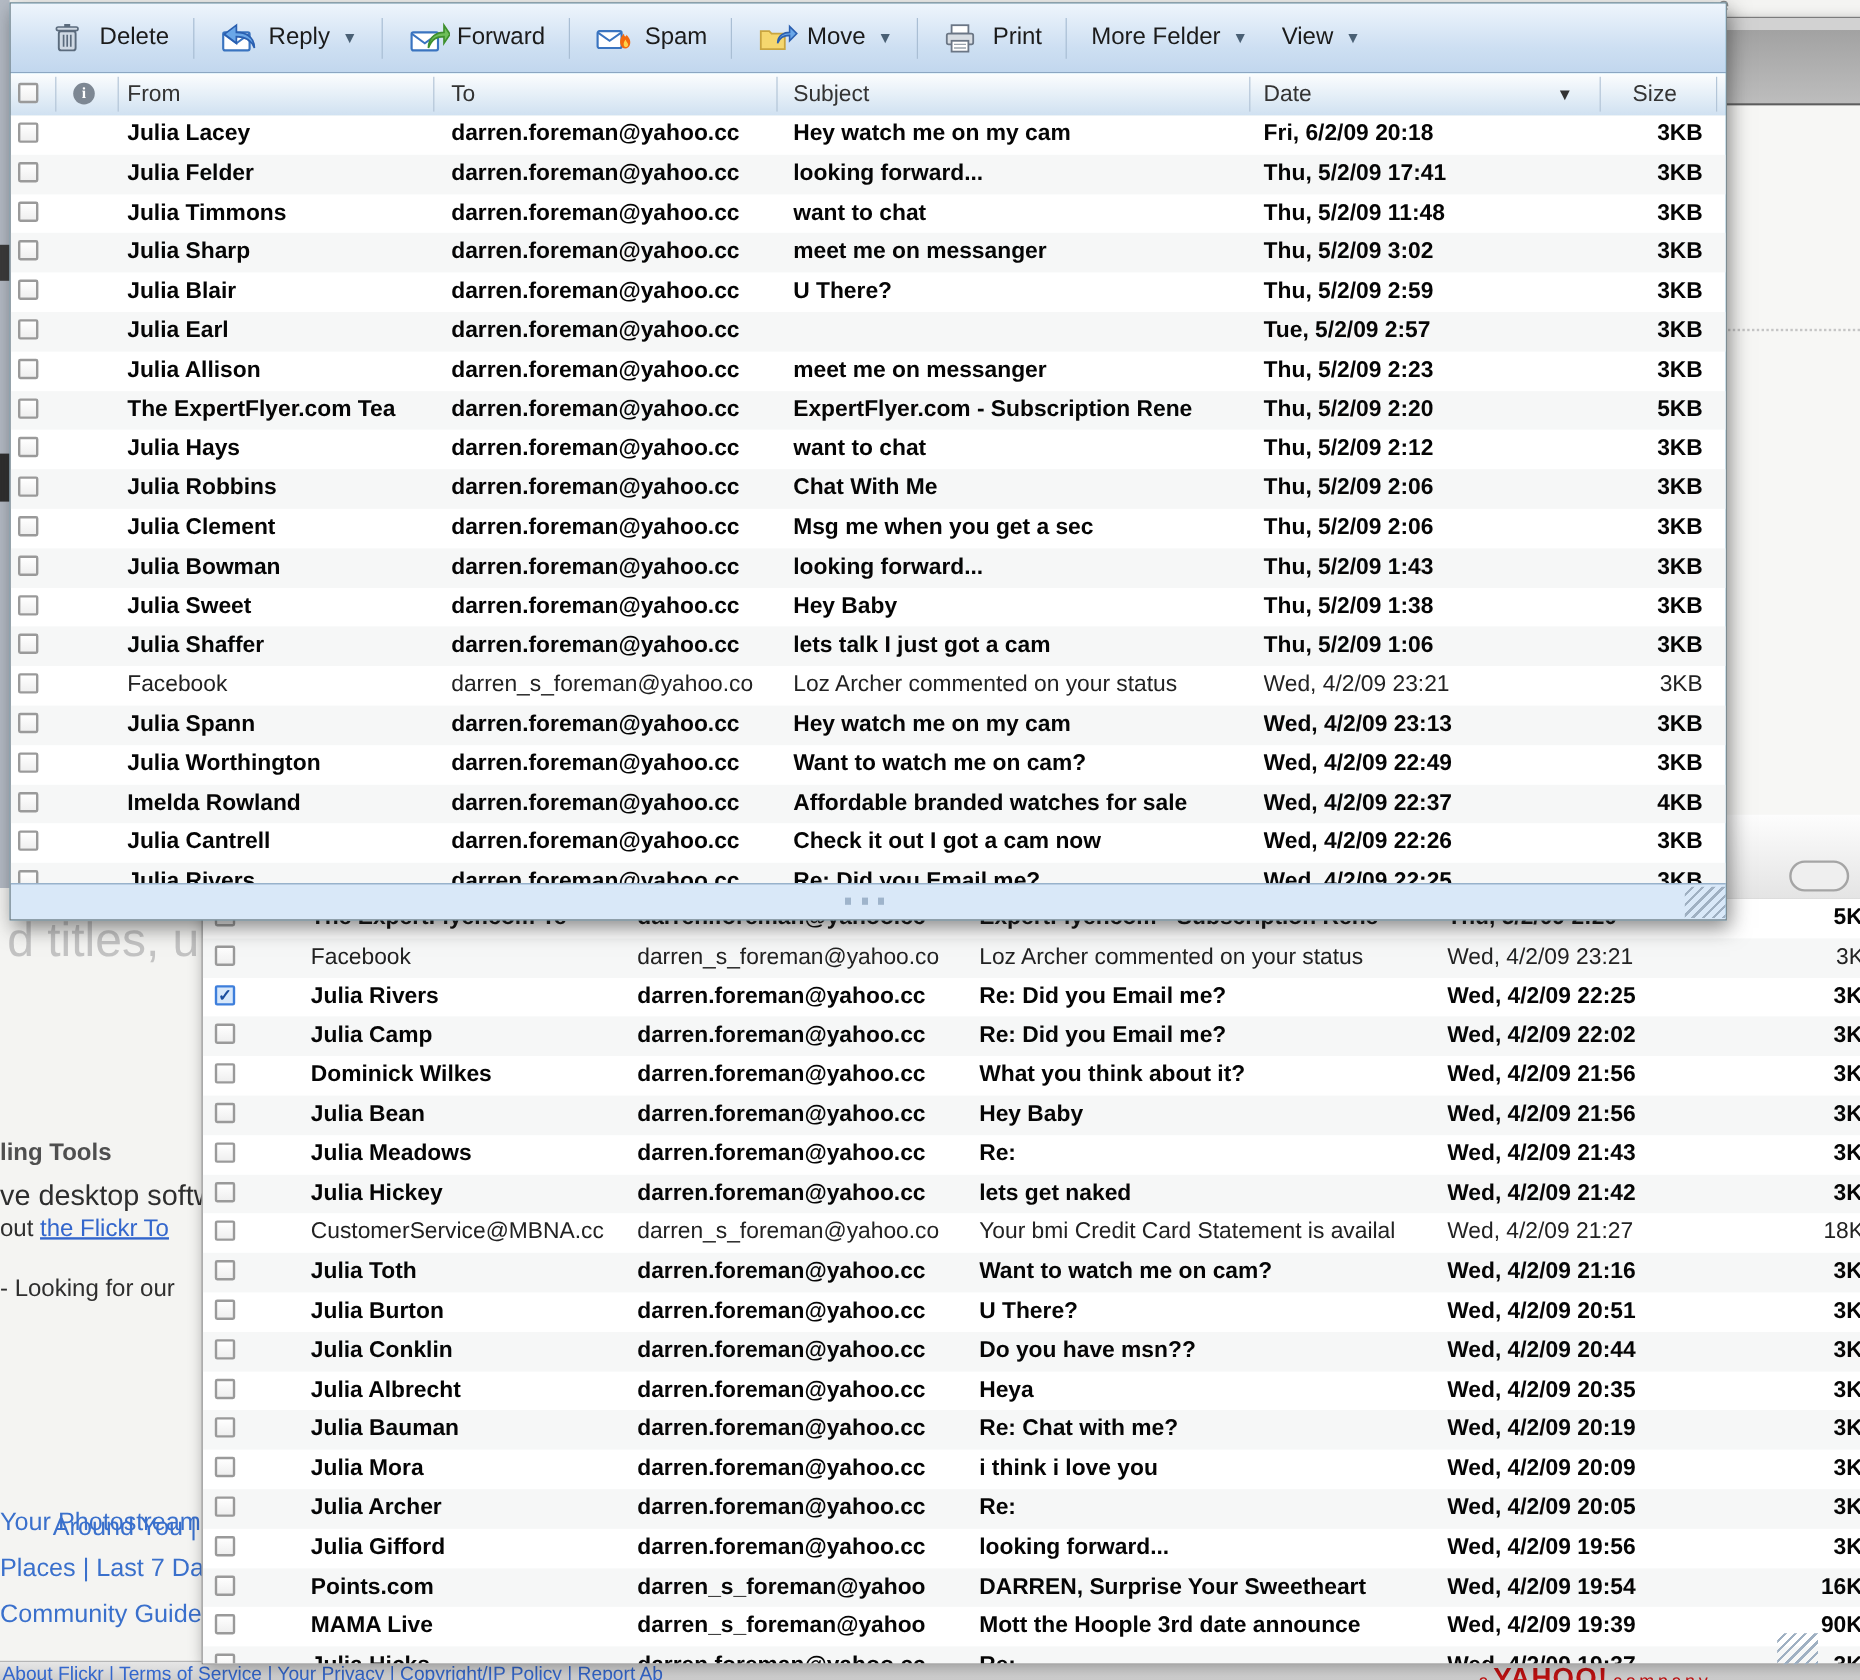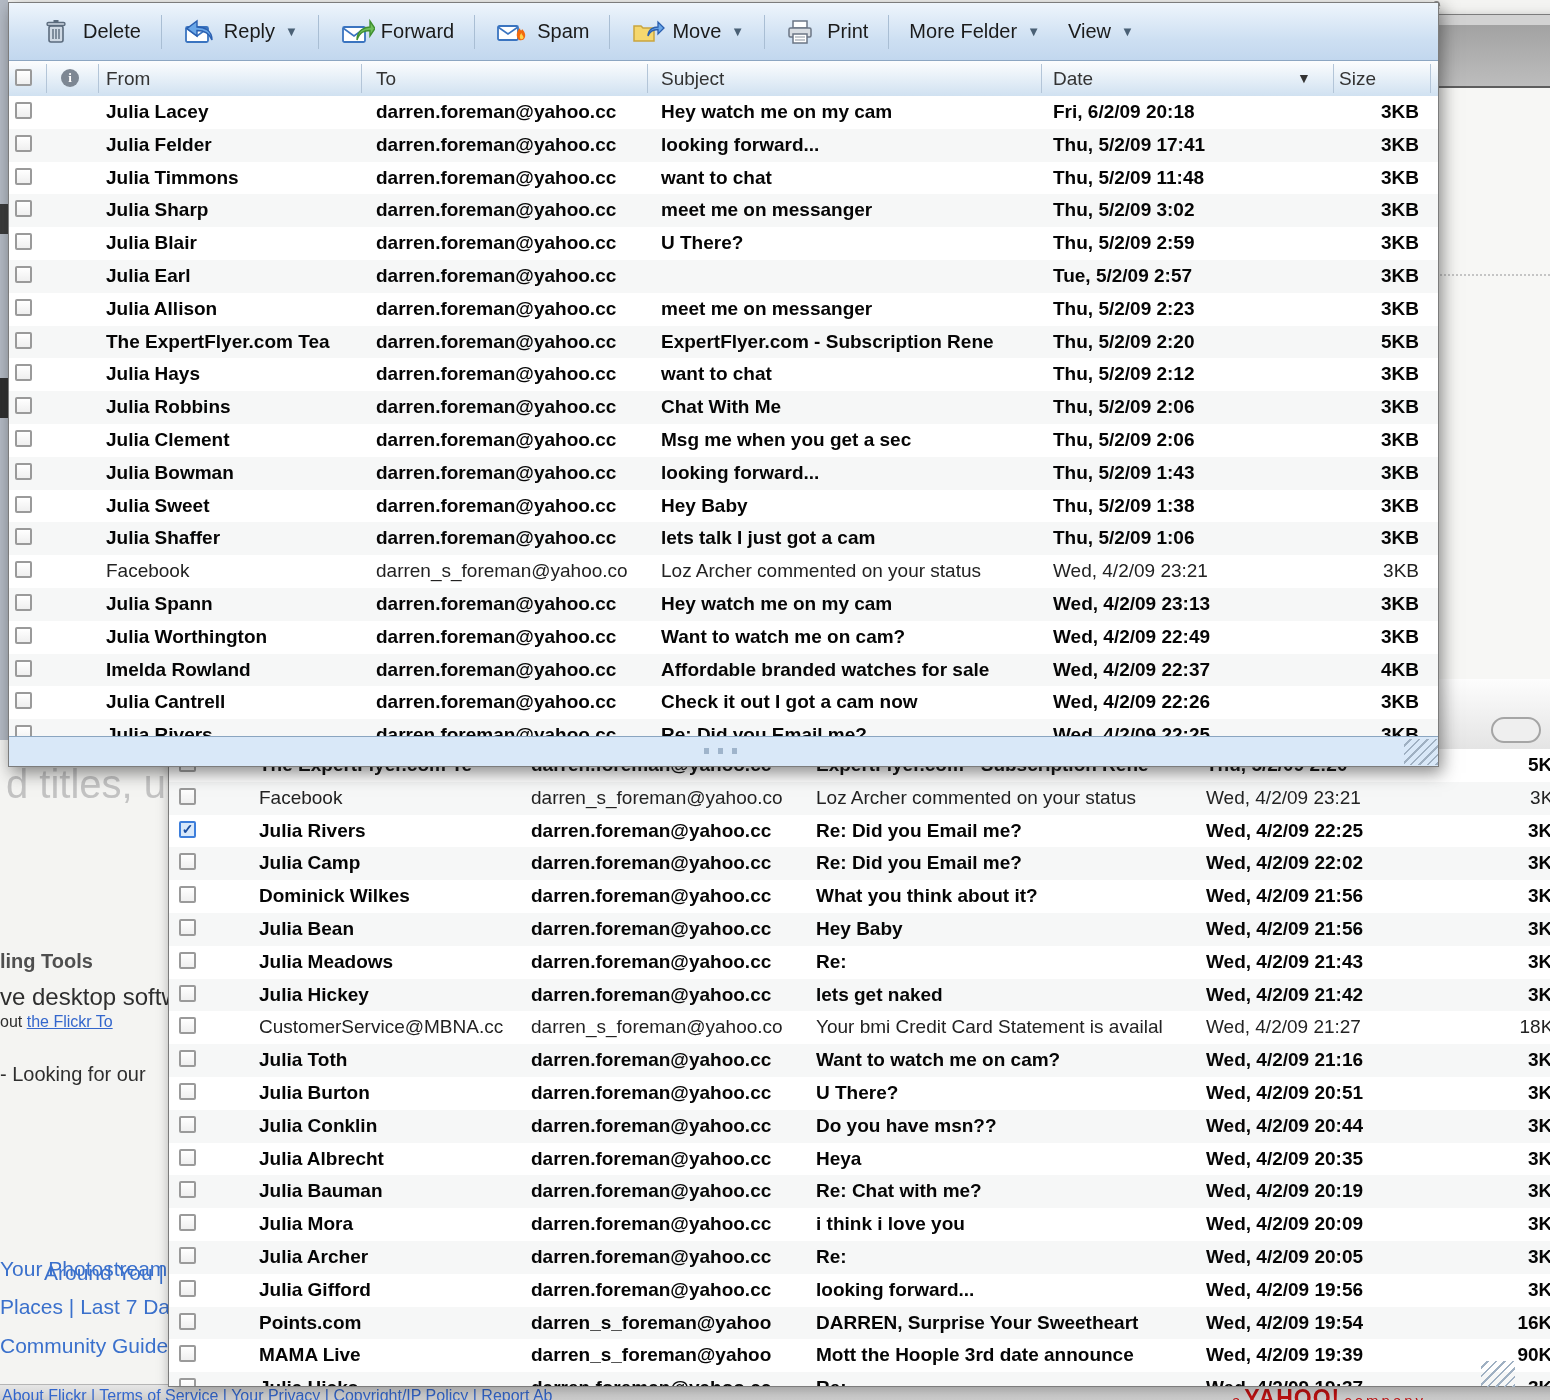--- a/index.html
+++ b/index.html
@@ -10,21 +10,21 @@
   
   .bg-left-strip{position:absolute;left:0;top:0;width:8px;height:740px;background:#b5bcc6;z-index:1;}
   .bg-patch1{position:absolute;left:0;top:204px;width:8px;height:30px;background:#3a3a3a;z-index:1;}
   .bg-patch2{position:absolute;left:0;top:378px;width:8px;height:40px;background:#2e2e2e;z-index:1;}
   .bg-big-text{position:absolute;left:6px;top:762px;width:164px;overflow:hidden;white-space:nowrap;
     font-size:40px;color:#c3c3c3;z-index:1;}
   .bg-corner-fragment{position:absolute;left:1432px;top:-4px;font-size:16px;color:#8a8a8a;z-index:1;}
   .bg-block{position:absolute;left:0;width:170px;overflow:hidden;white-space:nowrap;z-index:1;}
   .bg-tools-heading{top:950px;font-size:20px;font-weight:bold;color:#4f4f4f;}
   .bg-line1{top:983px;font-size:24px;color:#2e2e2e;}
-  .bg-line2{top:1013px;font-size:16px;color:#2e2e2e;}
+  .bg-line2{top:1013px;font-size:20px;color:#2e2e2e;}
   .bg-line2 a{color:#3366cc;text-decoration:underline;}
   .bg-line3{top:1063px;font-size:20px;color:#2e2e2e;}
   .bg-link-row{position:absolute;left:0;width:172px;overflow:hidden;white-space:nowrap;
     font-size:21px;color:#3a70cc;z-index:1;cursor:pointer;}
   .bg-link-row.r0{top:1261px;padding-left:44px;} .bg-link-row.r1{top:1257px;}
   .bg-link-row.r2{top:1295px;} .bg-link-row.r3{top:1334px;}
   .bg-footer{position:absolute;left:0;top:1384px;width:1550px;height:16px;
     background:linear-gradient(#e6e6e6,#cdcdcd);border-top:1px solid #b5b5b5;z-index:2;}
   .bg-footer-links{position:absolute;left:2px;top:2px;font-size:16px;color:#3366cc;white-space:nowrap;}
   .yahoo-logo{position:absolute;left:1232px;top:0px;white-space:nowrap;color:#c11212;z-index:3;}
@@ -388,21 +388,21 @@
     <span class="hdiv" style="left:89px;"></span>
     <span class="hcell" style="left:97px;">From</span>
     <span class="hdiv" style="left:352px;"></span>
     <span class="hcell" style="left:367px;">To</span>
     <span class="hdiv" style="left:638px;"></span>
     <span class="hcell" style="left:652px;">Subject</span>
     <span class="hdiv" style="left:1032px;"></span>
     <span class="hcell" style="left:1044px;">Date</span>
     <span class="hcell sort-caret" style="left:1288px;">▼</span>
     <span class="hdiv" style="left:1324px;"></span>
-    <span class="hcell" style="left:1330px;width:80px;text-align:left;">Size</span>
+    <span class="hcell" style="left:1330px;width:80px;text-align:center;">Size</span>
     <span class="hdiv" style="left:1421px;"></span>
   </div>
 
   <div id="w1rows" class="rows">
       <div class="row unread">
         <span class="cb"></span>
         <span class="cell c-from">Julia Lacey</span>
         <span class="cell c-to">darren.foreman@yahoo.cc</span>
         <span class="cell c-subject">Hey watch me on my cam</span>
         <span class="cell c-date">Fri, 6/2/09 20:18</span>

